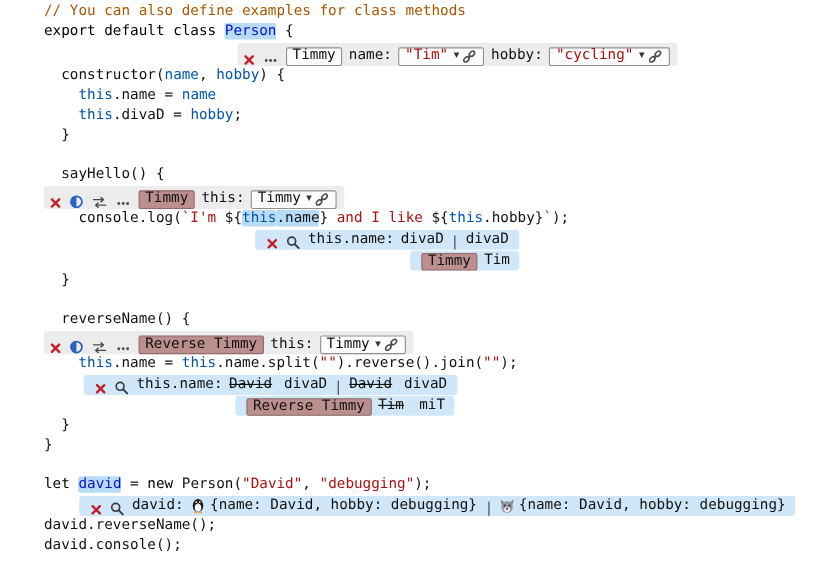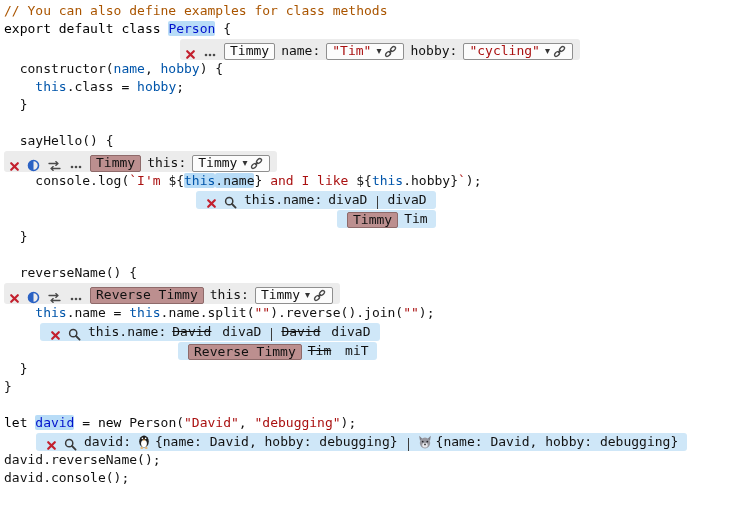--- a/index.html
+++ b/index.html
@@ -1,20 +1,20 @@
 <!DOCTYPE html>
 <html><head>
 <meta charset="utf-8">
 <style>
   *{box-sizing:border-box}
   html,body{margin:0;padding:0;background:#ffffff}
   body{width:749px;height:516px;overflow:hidden}
   #editor{
     font-family:"DejaVu Sans Mono","Liberation Mono",monospace;
-    font-size:13px;color:#111;padding:2px 0 0 4px;
+    font-size:13px;color:#111;padding:2px 0 0 4px;margin-left:36px;
   }
   .line{height:18px;line-height:18px;white-space:pre}
   .row-example{height:22px;display:flex;align-items:center}
   .row-probe{height:19px;display:flex;align-items:center}
   .tok{white-space:pre}
   .cm{color:#aa5500}
   .kw{color:#000000}
   .var{color:#0055aa}
   .def{color:#0011cc}
   .str{color:#aa1111}
@@ -54,21 +54,22 @@
                 <path d="M5.2 7.8L7.8 5.2"></path>
               </g>
             </svg></span></span><span class="field-label">hobby:</span><span class="box"><span class="tok str">"cycling"</span><span class="caret">▾</span><span class="ctrl icn"><svg width="13" height="13" viewBox="0 0 13 13">
               <g fill="none" stroke="#4a4a4a" stroke-width="1.4">
                 <ellipse cx="4" cy="9" rx="2.9" ry="1.9" transform="rotate(-45 4 9)"></ellipse>
                 <ellipse cx="9" cy="4" rx="2.9" ry="1.9" transform="rotate(-45 9 4)"></ellipse>
                 <path d="M5.2 7.8L7.8 5.2"></path>
               </g>
             </svg></span></span></span></div>
     <div class="line"><span class="tok pl">  constructor(</span><span class="tok var">name</span><span class="tok pl">, </span><span class="tok var">hobby</span><span class="tok pl">) {</span></div>
-    <div class="line"><span class="tok pl">    </span><span class="tok var">this</span><span class="tok pl">.class = </span><span class="tok var">hobby</span><span class="tok pl">;</span></div>
+    <div class="line"><span class="tok pl">    </span><span class="tok var">this</span><span class="tok pl">.name = </span><span class="tok var">name</span></div>
+    <div class="line"><span class="tok pl">    </span><span class="tok var">this</span><span class="tok pl">.divaD = </span><span class="tok var">hobby</span><span class="tok pl">;</span></div>
     <div class="line"><span class="tok pl">  }</span></div>
     <div class="line"></div>
     <div class="line"><span class="tok pl">  sayHello() {</span></div>
     <div class="line row-example"><span class="strip strip-example" style="margin-left: 0px;"><span class="ctrl icn"><svg width="11" height="11" viewBox="0 0 11 11">
             <path d="M2.2 2.2L8.8 8.8M8.8 2.2L2.2 8.8" fill="none" stroke="#c3202e" stroke-width="2.2" stroke-linecap="round"></path>
           </svg></span><span class="ctrl icn"><svg width="13" height="13" viewBox="0 0 13 13">
             <circle cx="6.5" cy="6.5" r="5" fill="none" stroke="#2b62c4" stroke-width="1.6"></circle>
             <path d="M6.5 1.5A5 5 0 0 0 6.5 11.5Z" fill="#2b62c4"></path>
           </svg></span><span class="ctrl icn"><svg width="15" height="12" viewBox="0 0 15 12">
             <path d="M2 3.5h9M11 3.5L8.8 1.6M11 3.5L8.8 5.4M13 8.5H4M4 8.5l2.2-1.9M4 8.5l2.2 1.9" fill="none" stroke="#4a4a4a" stroke-width="1.3" stroke-linecap="round" stroke-linejoin="round"></path>

